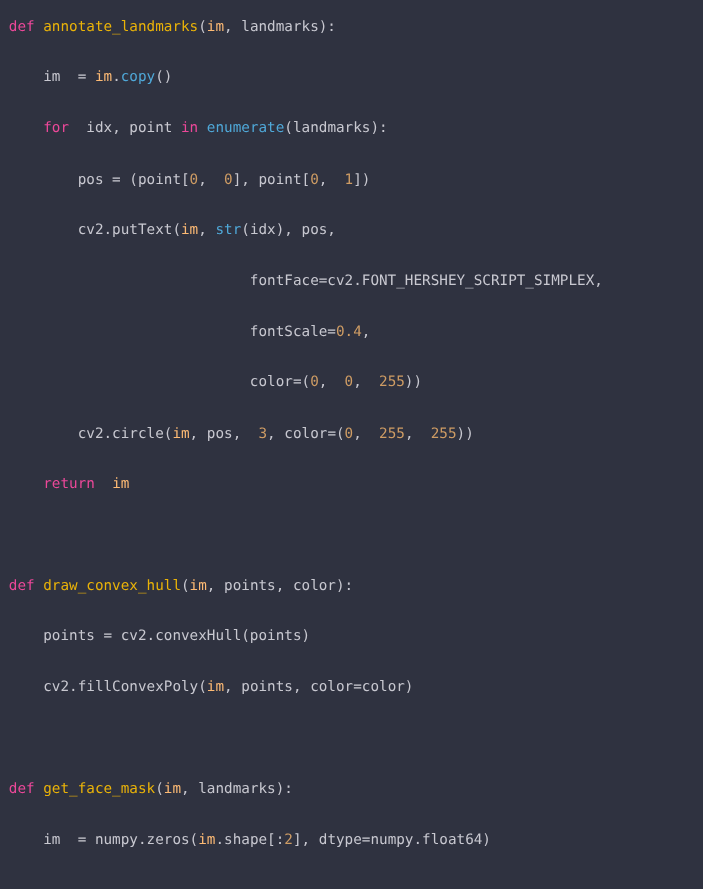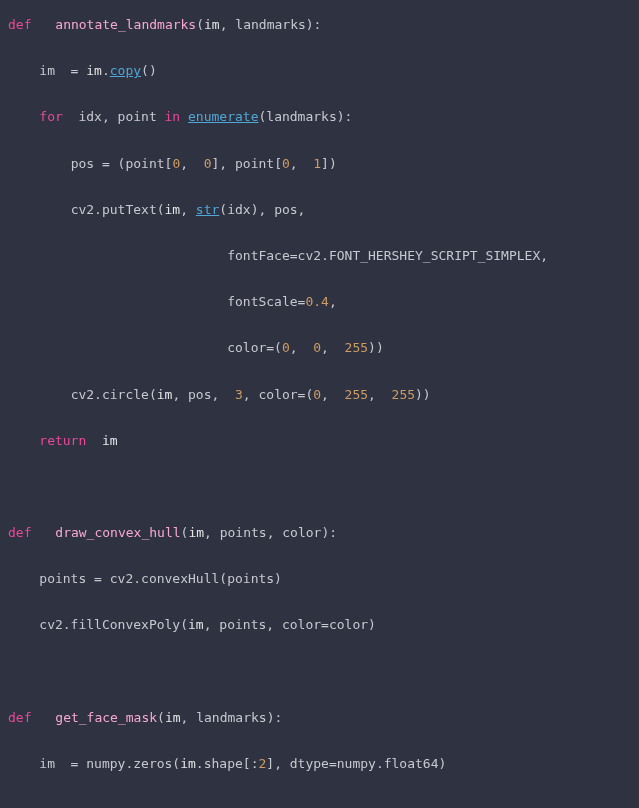--- a/index.html
+++ b/index.html
@@ -20,22 +20,22 @@
     pre {
       font-family: inherit;
       white-space: pre;
     }
     .code-line {
       display: block;
       min-height: 1.4em;
       margin-bottom: 28px;
     }
     .kw { color: #ec4899; }      
-    .fn { color: #f9a8d4; margin-left: 16px; }      
-    .param { color: #e5e5e5; }   
+    .fn { color: #eab308; }      
+    .param { color: #fdba74; }   
     .punct { color: #c8c8d0; }   
-    .call { color: #4fa8d8; text-decoration: underline; }    
+    .call { color: #4fa8d8; }    
     .num { color: #ce9c64; }     
   </style>
 </head>
 <body>
 
 <pre id="code-container"><span class="code-line"><span class="kw">def </span><span class="fn">annotate_landmarks</span><span class="punct">(</span><span class="param">im</span><span class="punct">, landmarks):</span></span><span class="code-line">    <span class="punct">im  = </span><span class="param">im</span><span class="punct">.</span><span class="call">copy</span><span class="punct">()</span></span><span class="code-line">    <span class="kw">for  </span><span class="punct">idx, point </span><span class="kw">in </span><span class="call">enumerate</span><span class="punct">(landmarks):</span></span><span class="code-line">        <span class="punct">pos = (point[</span><span class="num">0</span><span class="punct">,  </span><span class="num">0</span><span class="punct">], point[</span><span class="num">0</span><span class="punct">,  </span><span class="num">1</span><span class="punct">])</span></span><span class="code-line">        <span class="punct">cv2.putText(</span><span class="param">im</span><span class="punct">, </span><span class="call">str</span><span class="punct">(idx), pos,</span></span><span class="code-line">                            <span class="punct">fontFace=cv2.FONT_HERSHEY_SCRIPT_SIMPLEX,</span></span><span class="code-line">                            <span class="punct">fontScale=</span><span class="num">0.4</span><span class="punct">,</span></span><span class="code-line">                            <span class="punct">color=(</span><span class="num">0</span><span class="punct">,  </span><span class="num">0</span><span class="punct">,  </span><span class="num">255</span><span class="punct">))</span></span><span class="code-line">        <span class="punct">cv2.circle(</span><span class="param">im</span><span class="punct">, pos,  </span><span class="num">3</span><span class="punct">, color=(</span><span class="num">0</span><span class="punct">,  </span><span class="num">255</span><span class="punct">,  </span><span class="num">255</span><span class="punct">))</span></span><span class="code-line">    <span class="kw">return  </span><span class="param">im</span></span><span class="code-line"></span><span class="code-line"><span class="kw">def </span><span class="fn">draw_convex_hull</span><span class="punct">(</span><span class="param">im</span><span class="punct">, points, color):</span></span><span class="code-line">    <span class="punct">points = cv2.convexHull(points)</span></span><span class="code-line">    <span class="punct">cv2.fillConvexPoly(</span><span class="param">im</span><span class="punct">, points, color=color)</span></span><span class="code-line"></span><span class="code-line"><span class="kw">def </span><span class="fn">get_face_mask</span><span class="punct">(</span><span class="param">im</span><span class="punct">, landmarks):</span></span><span class="code-line">    <span class="punct">im  = numpy.zeros(</span><span class="param">im</span><span class="punct">.shape[:</span><span class="num">2</span><span class="punct">], dtype=numpy.float64)</span></span></pre>
 
 </body></html>

